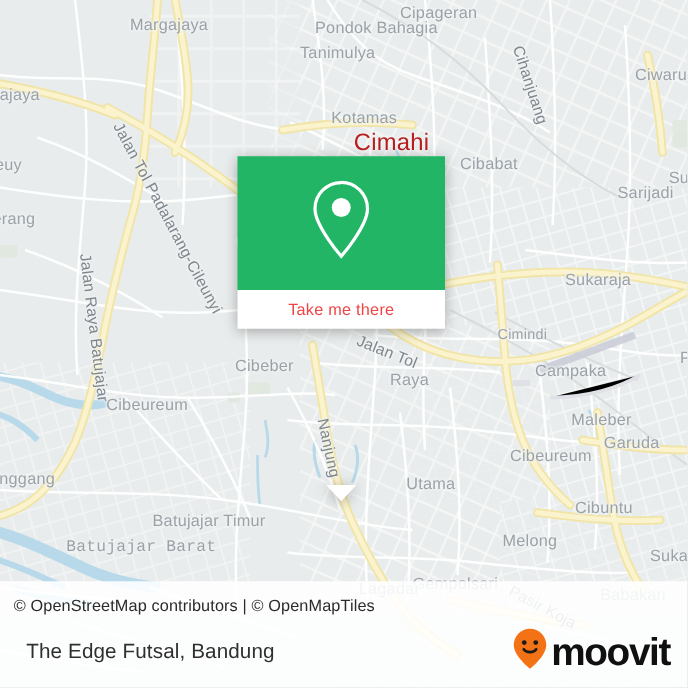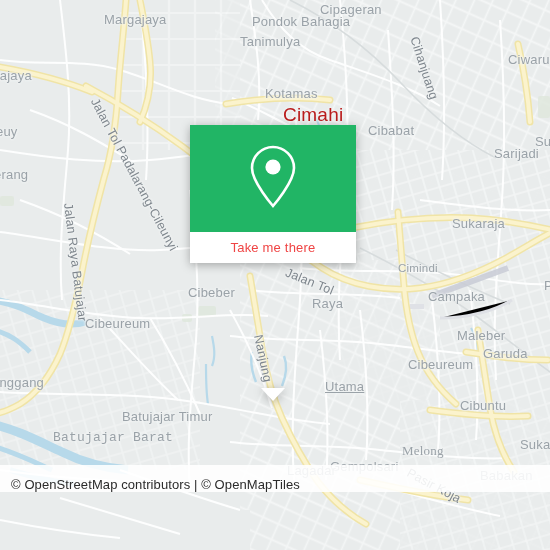--- a/index.html
+++ b/index.html
@@ -253,24 +253,24 @@
         <div class="maplabel" style="left: 428px; top: 289px;">Campaka</div>
         <div class="maplabel" style="left: 188px; top: 285px;">Cibeber</div>
         <div class="maplabel" style="left: 312px; top: 296px;">Raya</div>
         <div class="maplabel road" style="left: 286px; top: 265px; transform: rotate(22deg);">Jalan Tol</div>
         <div class="maplabel" style="left: 85px; top: 316px;">Cibeureum</div>
         <div class="maplabel road" style="left: 258px; top: 328px; transform: rotate(78deg);">Nanjung</div>
         <div class="maplabel" style="left: 457px; top: 328px;">Maleber</div>
         <div class="maplabel" style="left: 483px; top: 346px;">Garuda</div>
         <div class="maplabel" style="left: 408px; top: 357px;">Cibeureum</div>
         <div class="maplabel" style="left: -8px; top: 375px;">anggang</div>
-        <div class="maplabel" style="left: 325px; top: 379px; text-decoration: underline;">Utama</div>
+        <div class="maplabel" style="left: 325px; top: 379px;">Utama</div>
         <div class="maplabel" style="left: 460px; top: 398px;">Cibuntu</div>
         <div class="maplabel" style="left: 122px; top: 409px;">Batujajar Timur</div>
-        <div class="maplabel" style="left: 402px; top: 443px; font-family: Liberation Serif, serif;">Melong</div>
+        <div class="maplabel" style="left: 402px; top: 425px;">Melong</div>
         <div class="maplabel" style="left: 520px; top: 437px;">Sukah</div>
         <div class="maplabel" style="left: 53px; top: 430px; font-family: Liberation Mono, monospace;">Batujajar Barat</div>
         <div class="maplabel" style="left: 330px; top: 459px;">Gempolsari</div>
         <div class="maplabel" style="left: 480px; top: 468px;">Babakan</div>
         <div class="maplabel road" style="left: 408px; top: 465px; transform: rotate(28deg);">Pasir Koja</div>
         <div class="maplabel" style="left: 544px; top: 278px;">P</div>
         <div class="maplabel" style="left: 287px; top: 463px;">Lagadar</div>
       </div>
   </div>
 
@@ -286,14 +286,28 @@
     <div class="white">
       <span>Take me there</span>
     </div>
     <div class="tail"></div>
   </div>
 
   <div id="attrib">
     <span class="txt">© OpenStreetMap contributors | © OpenMapTiles</span>
   </div>
 
+  <div id="footer">
+    <span class="title">The Edge Futsal, Bandung</span>
+    <div id="logo">
+      <span>
+        <svg width="30" height="34" viewBox="0 0 30 34" aria-hidden="true">
+          <path d="M15 1 C7.8 1 2 6.8 2 14 C2 23 15 33 15 33 C15 33 28 23 28 14 C28 6.8 22.2 1 15 1 Z" fill="#f47216"></path>
+          <circle cx="10.4" cy="12" r="1.9" fill="#1a1a1a"></circle>
+          <circle cx="19.6" cy="12" r="1.9" fill="#1a1a1a"></circle>
+          <path d="M10 17.4 C12 20.4, 18 20.4, 20 17.4" fill="none" stroke="#1a1a1a" stroke-width="2.1" stroke-linecap="round"></path>
+        </svg>
+      </span>
+      <span class="word">moovit</span>
+    </div>
+  </div>
 
 </div>
 
 </body></html>

